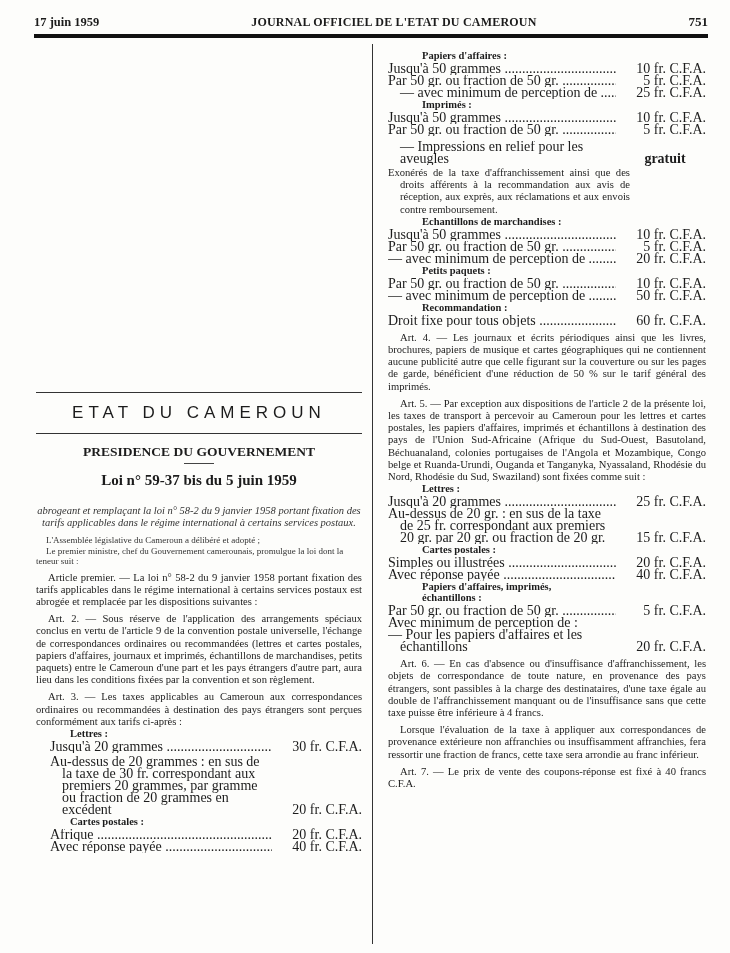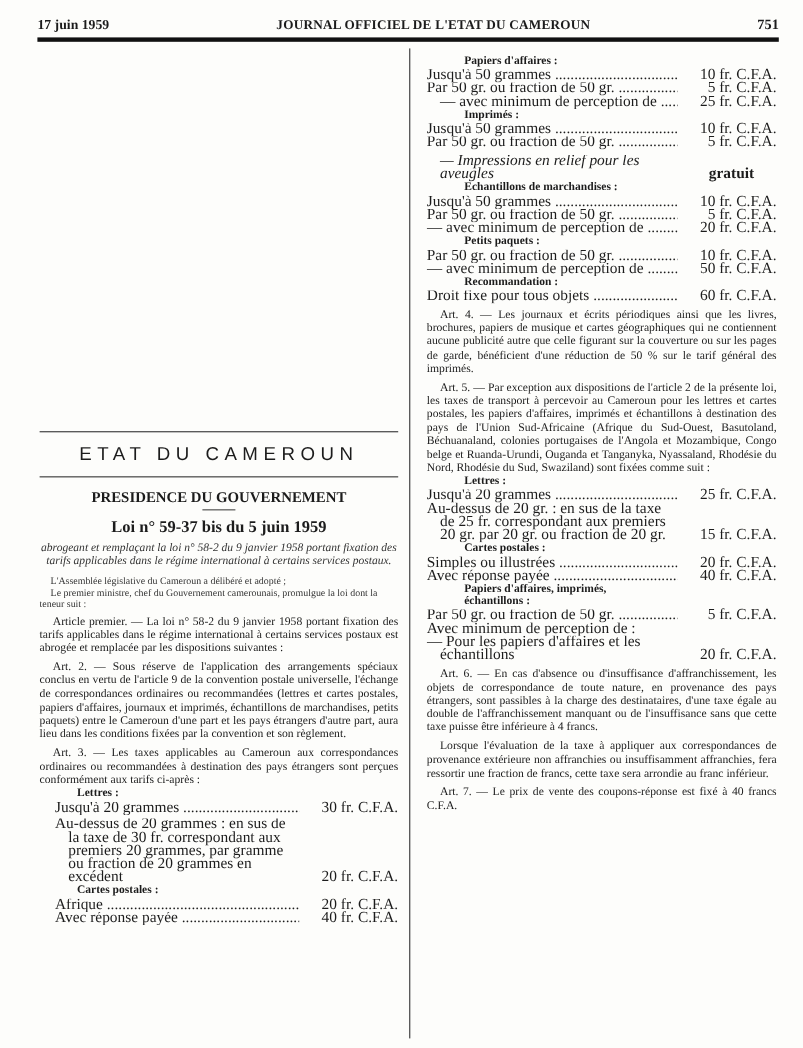--- a/index.html
+++ b/index.html
@@ -32,21 +32,21 @@
   .rule { border-top: 1.5px solid #333; margin: 0; }
   .state-title {
     text-align: center; font-family: "Liberation Sans", "DejaVu Sans", sans-serif;
     font-size: 17px; letter-spacing: 5px; font-weight: normal; margin: 10px 0 10px 0;
   }
   .presidence {
     text-align: center; font-weight: bold; font-size: 13.5px; margin: 10px 0 2px 0;
   }
   .short-rule { width: 30px; margin: 3px auto 8px auto; border-top: 1px solid #444; }
   .law-title { text-align: center; font-weight: bold; font-size: 15px; margin: 4px 0 2px 0; }
-  .law-sub { text-align: center; font-style: italic; font-size: 10.5px; line-height: 12px; margin: 4px 0 6px 0; color: #333; }
+  .law-sub { text-align: center; font-style: italic; font-size: 10.5px; line-height: 12px; margin: 16px 0 6px 0; color: #333; }
   .small-para { font-size: 9px; line-height: 10.5px; margin: 0 0 0 0; color: #333; text-indent: 10px; }
   p.body {
     font-size: 10.6px; line-height: 12.2px; margin: 5px 0 0 0; text-align: justify; text-indent: 12px;
   }
   .section-head { font-weight: bold; font-size: 10.5px; margin: 0 0 2px 34px; }
   .tariff-row {
     display: flex; font-size: 14px; line-height: 12px; align-items: flex-end;
   }
   .tariff-row .label { flex: 1; overflow: hidden; white-space: nowrap; }
   .tariff-row .label.wrap { white-space: normal; }
@@ -127,23 +127,24 @@
   <div class="section-head">Imprimés :</div>
   <div class="tariff-row">
       <span class="label"><span>Jusqu'à 50 grammes</span><span class="dots"></span></span>
       <span class="value">10 fr. C.F.A.</span>
     </div>
   <div class="tariff-row">
       <span class="label"><span>Par 50 gr. ou fraction de 50 gr.</span><span class="dots"></span></span>
       <span class="value">5 fr. C.F.A.</span>
     </div>
   <div class="tariff-row" style="margin-top:5px">
-      <span class="label wrap" style="font-style:italic;padding-left:12px;">— Impressions en relief pour les aveugles</span>
+      <span class="label wrap" style="padding-left:12px;">— Impressions en relief pour les aveugles</span>
       <span class="value" style="font-weight:bold;text-align:center">gratuit</span>
     </div>
+  <p class="note-para">Exonérés de la taxe d'affranchissement ainsi que des droits afférents à la recommandation aux avis de réception, aux exprès, aux réclamations et aux envois contre remboursement.</p>
 
   <div class="section-head">Echantillons de marchandises :</div>
   <div class="tariff-row">
       <span class="label"><span>Jusqu'à 50 grammes</span><span class="dots"></span></span>
       <span class="value">10 fr. C.F.A.</span>
     </div>
   <div class="tariff-row">
       <span class="label"><span>Par 50 gr. ou fraction de 50 gr.</span><span class="dots"></span></span>
       <span class="value">5 fr. C.F.A.</span>
     </div>

